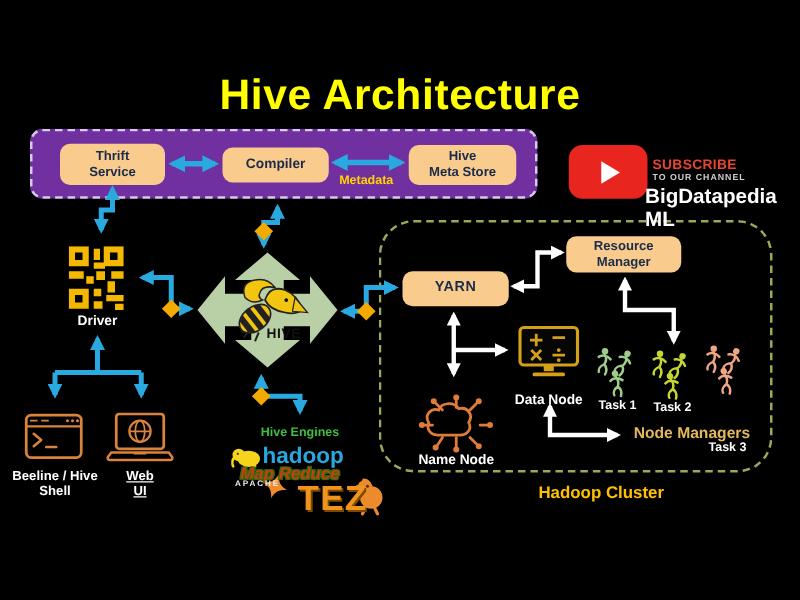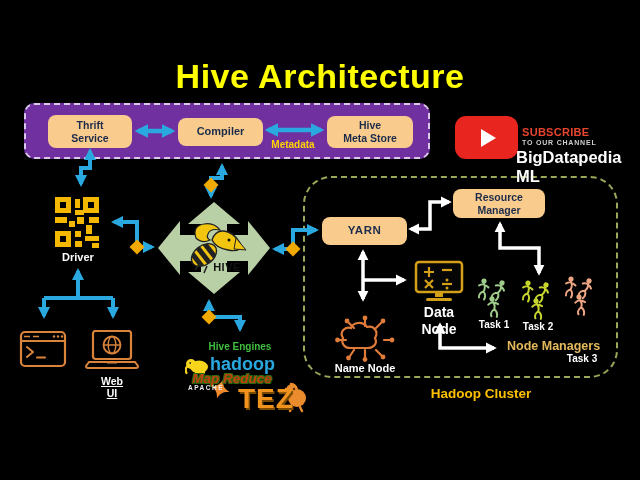--- a/index.html
+++ b/index.html
@@ -144,20 +144,22 @@
       <path d="M5,6.5 h6 M14,6.5 h6" stroke-width="1.5"></path>
       <path d="M8,17 L14,22 L8,27" stroke-width="2" stroke-linecap="round" stroke-linejoin="round"></path>
       <path d="M18,27.5 h8" stroke-width="2" stroke-linecap="round"></path>
     </g>
     <g fill="#d9833b">
       <circle cx="35" cy="6.5" r="1.2"></circle>
         <circle cx="39" cy="6.5" r="1.2"></circle>
         <circle cx="43" cy="6.5" r="1.2"></circle>
     </g>
   </svg>
+  <div class="lbl" style="left:6px;top:375px;width:76px;font-size:10.5px;">Beeline / Hive
+Shell</div>
 
   <svg class="abs ico" style="left:85px;top:330px;" width="54" height="40">
     <g fill="none" stroke="#d9833b">
       <rect x="8" y="1" width="38" height="28" rx="2.5" stroke-width="2.2"></rect>
       <circle cx="27" cy="15" r="8.5" stroke-width="1.8"></circle>
       <ellipse cx="27" cy="15" rx="3.8" ry="8.5" stroke-width="1.4"></ellipse>
       <path d="M18.5,15 h17" stroke-width="1.4"></path>
       <path d="M4,32 h46 l3,4 a2,2 0 0 1 -2,2 h-48 a2,2 0 0 1 -2,-2 z" stroke-width="2"></path>
       <path d="M22,32.5 h10" stroke-width="2"></path>
     </g>
@@ -199,21 +201,21 @@
       <path d="M11,12 h10 M16,7 v10"></path>
       <path d="M29,10 h10"></path>
       <path d="M12,20 l8,8 M20,20 l-8,8"></path>
       <path d="M29,24 h10"></path>
     </g>
     <circle cx="34" cy="20" r="1.5" fill="#d4a017"></circle>
     <circle cx="34" cy="28" r="1.5" fill="#d4a017"></circle>
     <rect x="22" y="32" width="8" height="5" fill="#d4a017"></rect>
     <rect x="13" y="38" width="26" height="3" rx="1.5" fill="#d4a017"></rect>
   </svg>
-  <div class="lbl" style="left:407px;top:304px;width:64px;font-size:14px;">Data Node</div>
+  <div class="lbl" style="left:407px;top:314px;width:64px;font-size:11px;">Data Node</div>
 
   <svg class="abs ico" style="left:334px;top:310px;" width="62" height="56">
     <g stroke="#e07b39" stroke-width="2.2" fill="none" stroke-linecap="round">
       <path d="M16,38 c-6,0 -9,-5 -7,-10 c-4,-6 2,-12 8,-10 c2,-6 12,-7 16,-1 c7,-2 12,5 8,11 c3,6 -2,10 -7,10 z"></path>
       <path d="M31,16 v-6"></path>
       <path d="M20,18 l-5,-5"></path>
       <path d="M42,18 l5,-5"></path>
       <path d="M12,30 h-7"></path>
       <path d="M50,30 h6"></path>
       <path d="M20,40 l-4,6"></path>

